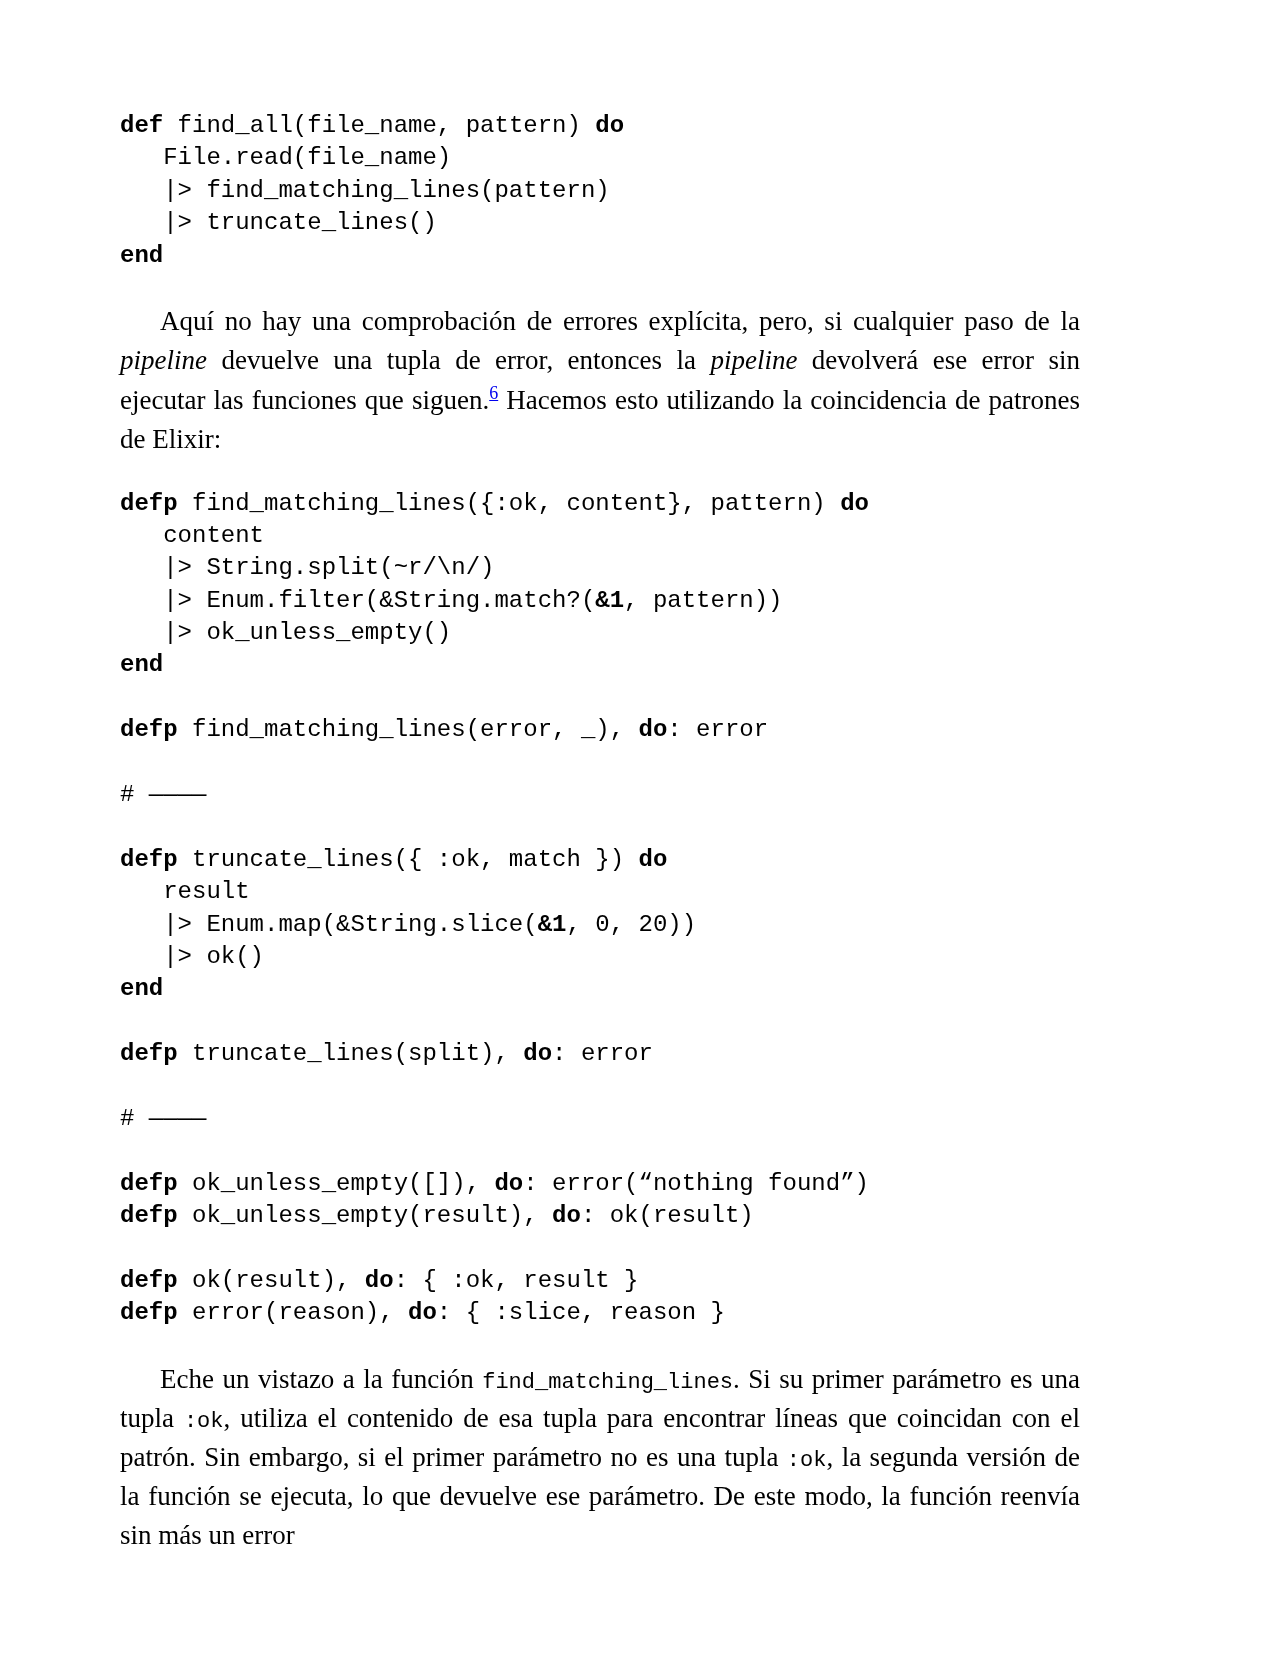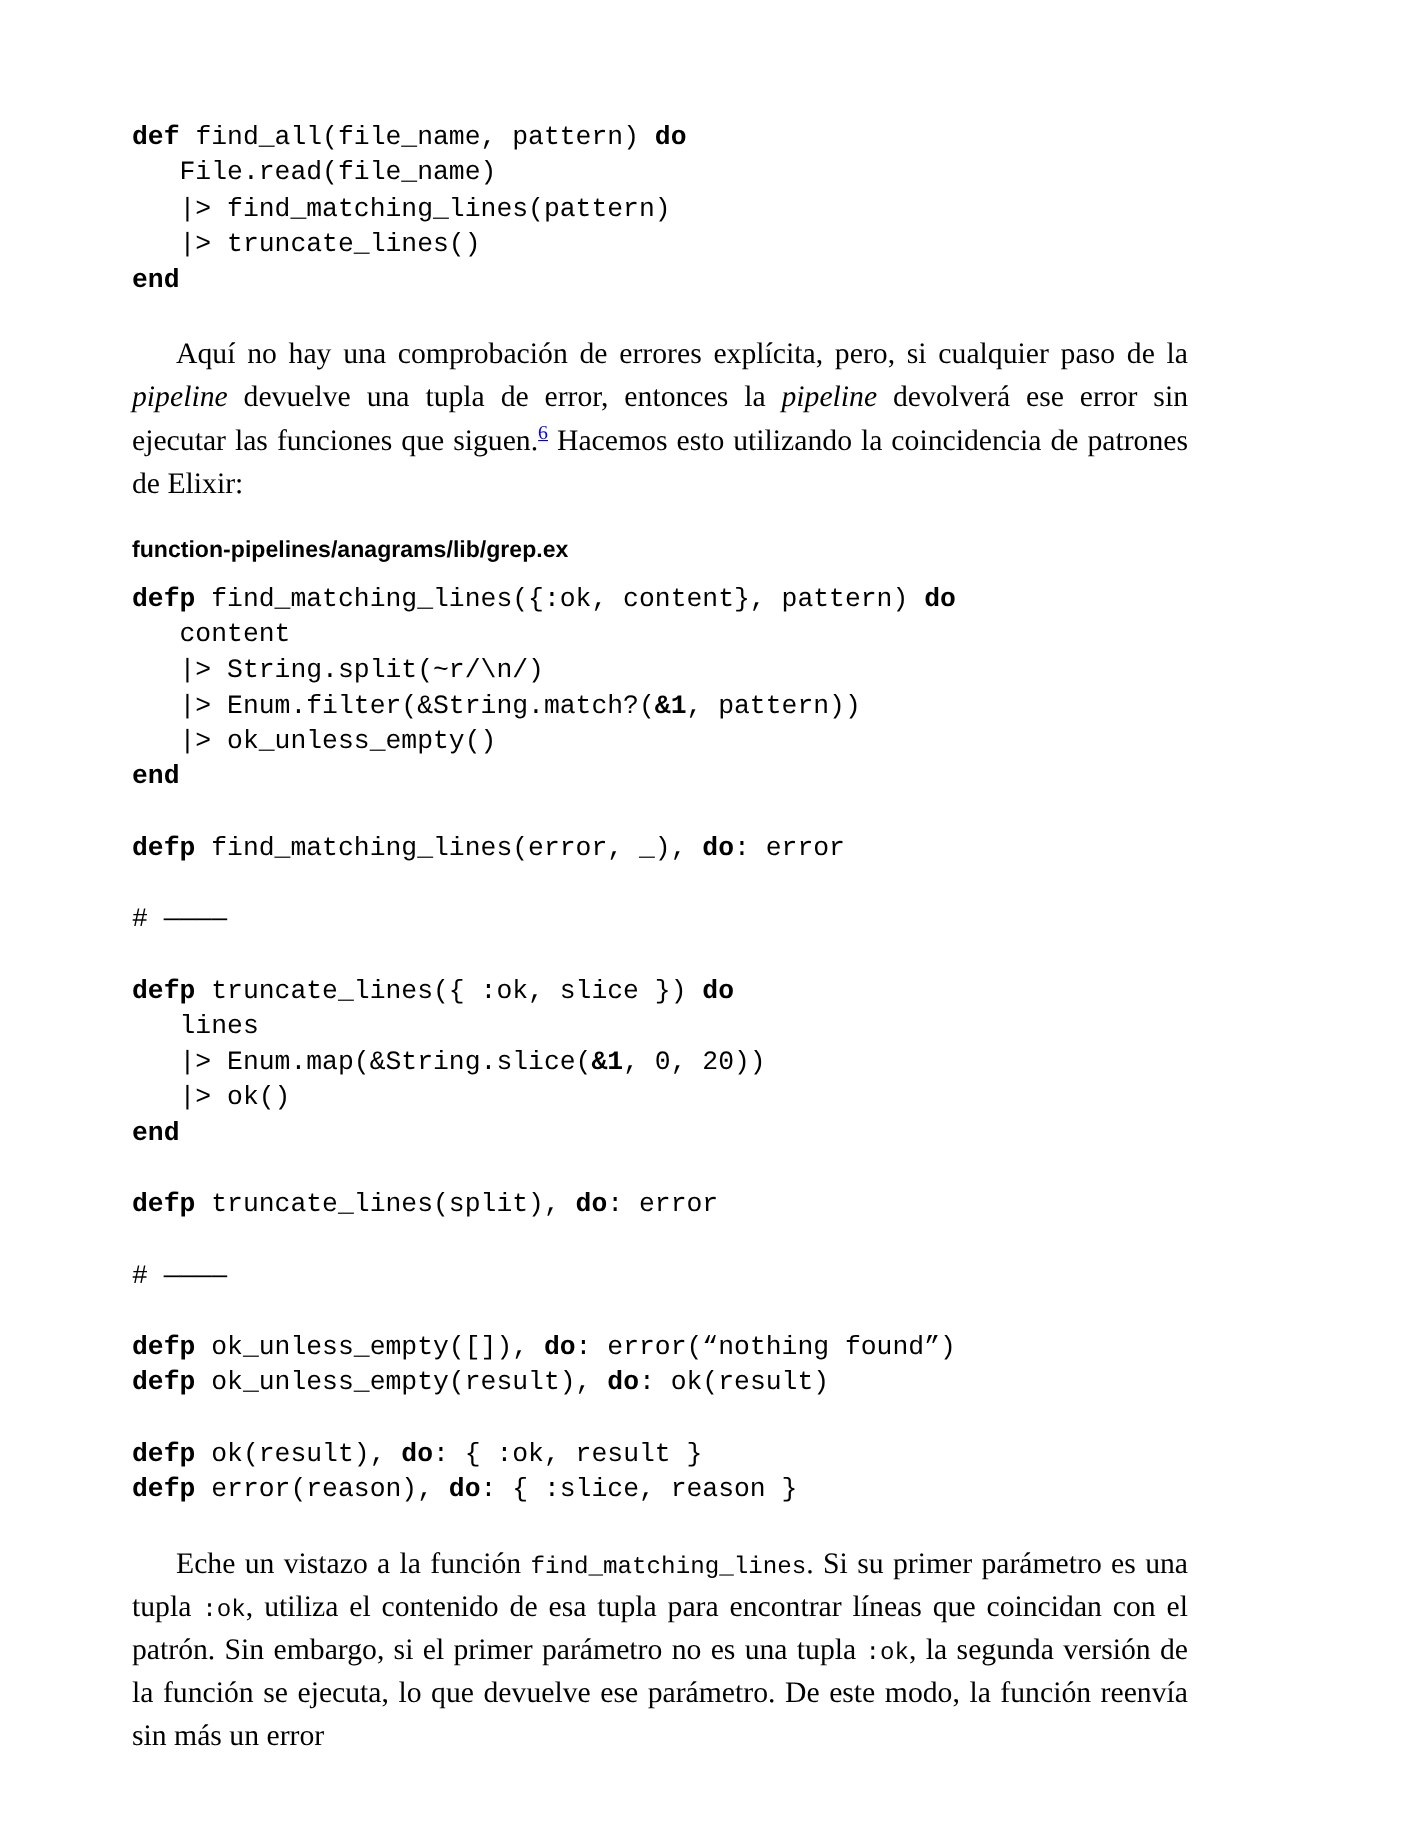--- a/index.html
+++ b/index.html
@@ -54,35 +54,34 @@
 <div class="page">
 
 <pre class="code"><span class="kw">def</span><span> find_all(file_name, pattern) </span><span class="kw">do</span>
 <span>   File.read(file_name)</span>
 <span>   |&gt; find_matching_lines(pattern)</span>
 <span>   |&gt; truncate_lines()</span>
 <span class="kw">end</span></pre>
 
 <p class="body"><span>Aquí no hay una comprobación de errores explícita, pero, si cualquier paso de la </span><span class="italic">pipeline</span><span> devuelve una tupla de error, entonces la </span><span class="italic">pipeline</span><span> devolverá ese error sin ejecutar las funciones que siguen.</span><a href="#" class="footnote-ref">6</a><span> Hacemos esto utilizando la coincidencia de patrones de Elixir:</span></p>
 
-<div class="file-label">function-pipelines/anagrams/lib/grep.ex</div>
 
 <pre class="code"><span class="kw">defp</span><span> find_matching_lines({:ok, content}, pattern) </span><span class="kw">do</span>
 <span>   content</span>
 <span>   |&gt; String.split(~r/\n/)</span>
 <span>   |&gt; Enum.filter(&amp;String.match?(</span><span class="kw">&amp;1</span><span>, pattern))</span>
 <span>   |&gt; ok_unless_empty()</span>
 <span class="kw">end</span>
 
 <span class="kw">defp</span><span> find_matching_lines(error, _), </span><span class="kw">do</span><span>: error</span>
 
 <span># ————</span>
 
-<span class="kw">defp</span><span> truncate_lines({ :ok, slice }) </span><span class="kw">do</span>
-<span>   lines</span>
+<span class="kw">defp</span><span> truncate_lines({ :ok, match }) </span><span class="kw">do</span>
+<span>   result</span>
 <span>   |&gt; Enum.map(&amp;String.slice(</span><span class="kw">&amp;1</span><span>, 0, 20))</span>
 <span>   |&gt; ok()</span>
 <span class="kw">end</span>
 
 <span class="kw">defp</span><span> truncate_lines(split), </span><span class="kw">do</span><span>: error</span>
 
 <span># ————</span>
 
 <span class="kw">defp</span><span> ok_unless_empty([]), </span><span class="kw">do</span><span>: error(“nothing found”)</span>
 <span class="kw">defp</span><span> ok_unless_empty(result), </span><span class="kw">do</span><span>: ok(result)</span>

